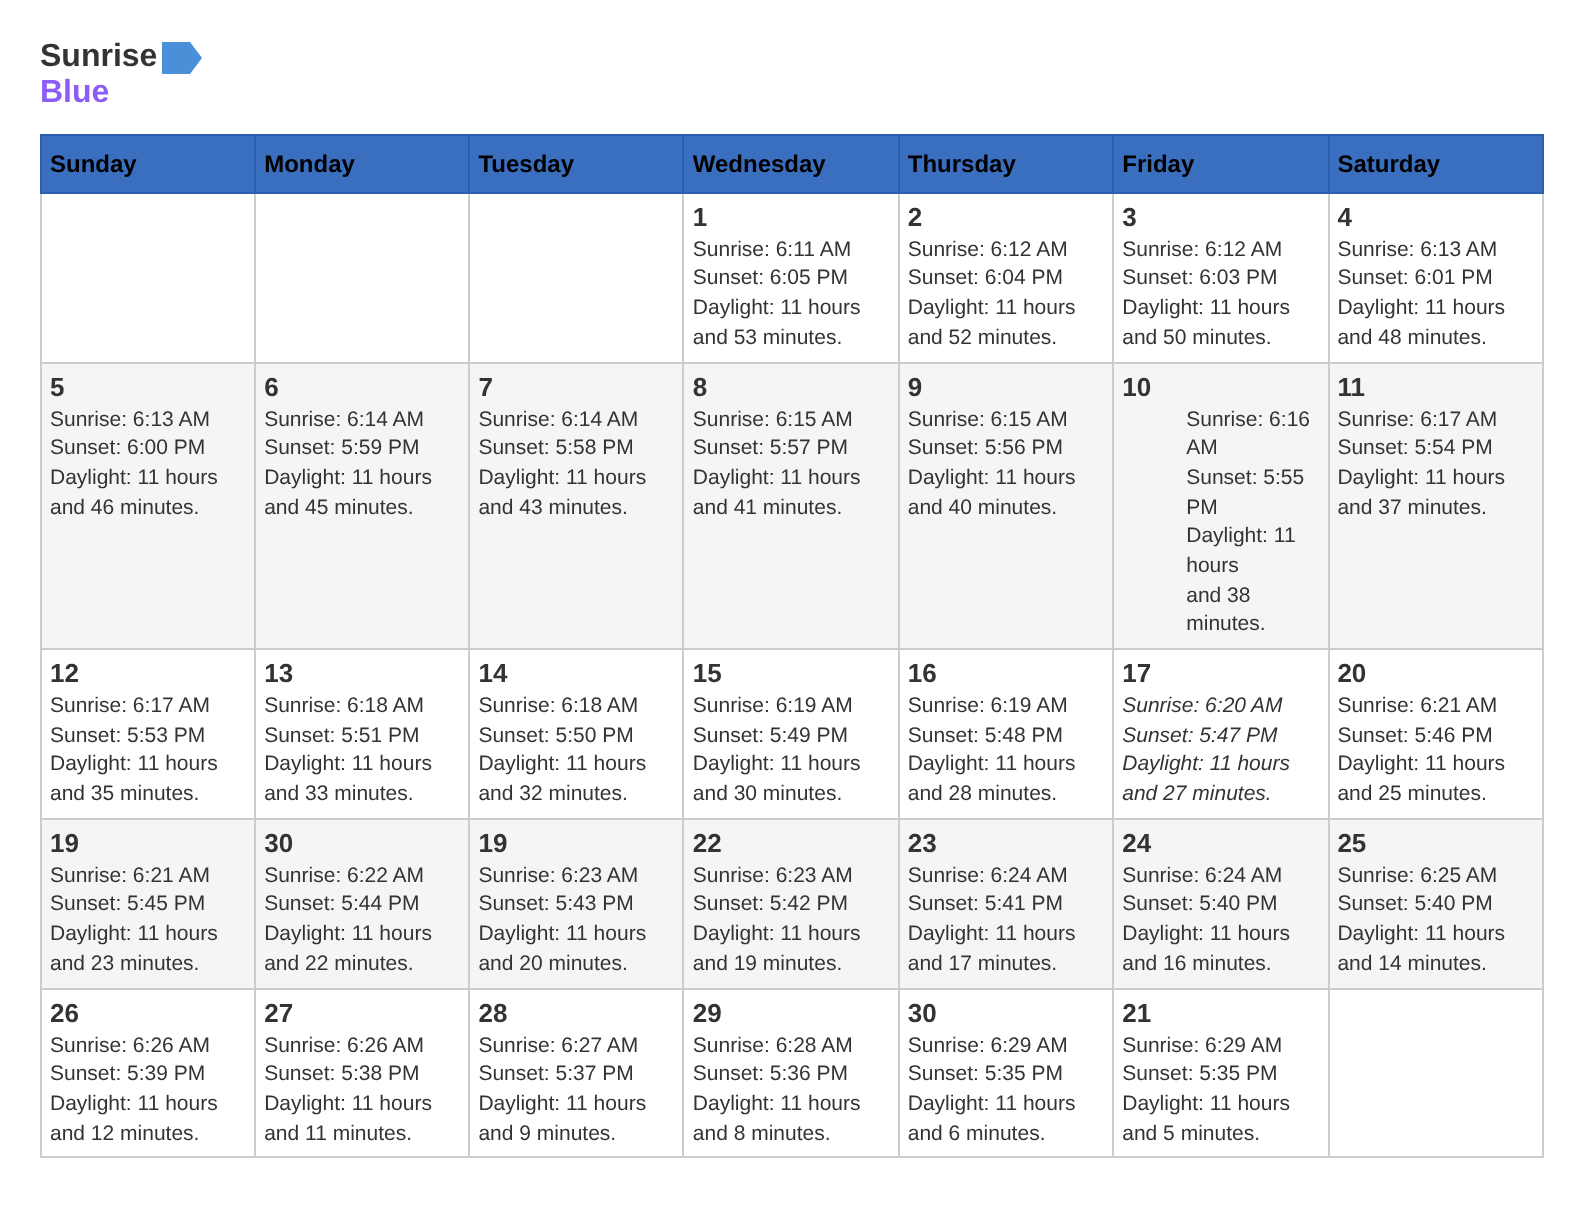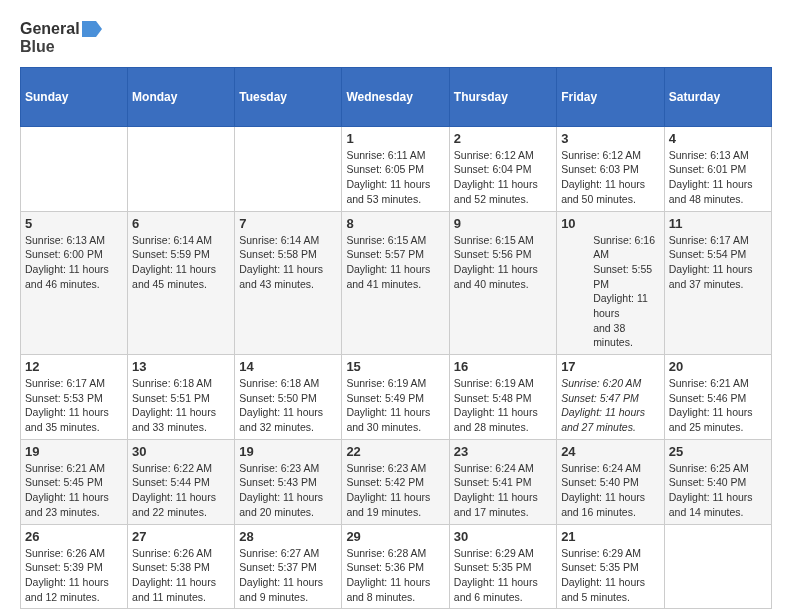--- a/index.html
+++ b/index.html
@@ -32,22 +32,22 @@
       font-size: 14px;
       color: #555;
     }
     .calendar {
       width: 100%;
       border-collapse: collapse;
       font-size: 11px;
     }
     .calendar thead th {
       background: #3a6ebf;
-      color: #ffffff;
-      padding: 22px 4px;
+      color: #000000;
+      padding: 7px 4px;
       text-align: left;
       font-size: 12px;
       font-weight: bold;
       border: 1px solid #2a5eaf;
     }
     .calendar tbody td {
       border: 1px solid #ccc;
       vertical-align: top;
       padding: 4px;
       width: 108px;
@@ -73,26 +73,26 @@
       background: #f9f9f9;
     }
   </style>
 </head>
 <body>
 
 <div class="header">
   <div class="logo">
     <div style="font-size:16px; font-weight:bold; line-height:1.15;">
       <div style="display:flex; align-items:center;">
-        <span style="color:#333;">General</span>
+        <span style="color:#333;">Sunrise</span>
         <svg width="20" height="16" viewBox="0 0 20 16" style="margin-left:2px;">
           <polygon points="0,0 14,0 20,8 14,16 0,16" fill="#4a90d9"></polygon>
         </svg>
       </div>
-      <span style="color:#404040;">Blue</span>
+      <span style="color:#8b5cf6;">Blue</span>
     </div>
   </div>
   <div class="title-section">
     <div class="month-title"></div>
     <div class="location"></div>
   </div>
 </div>
 
 <table class="calendar">
   <thead>

